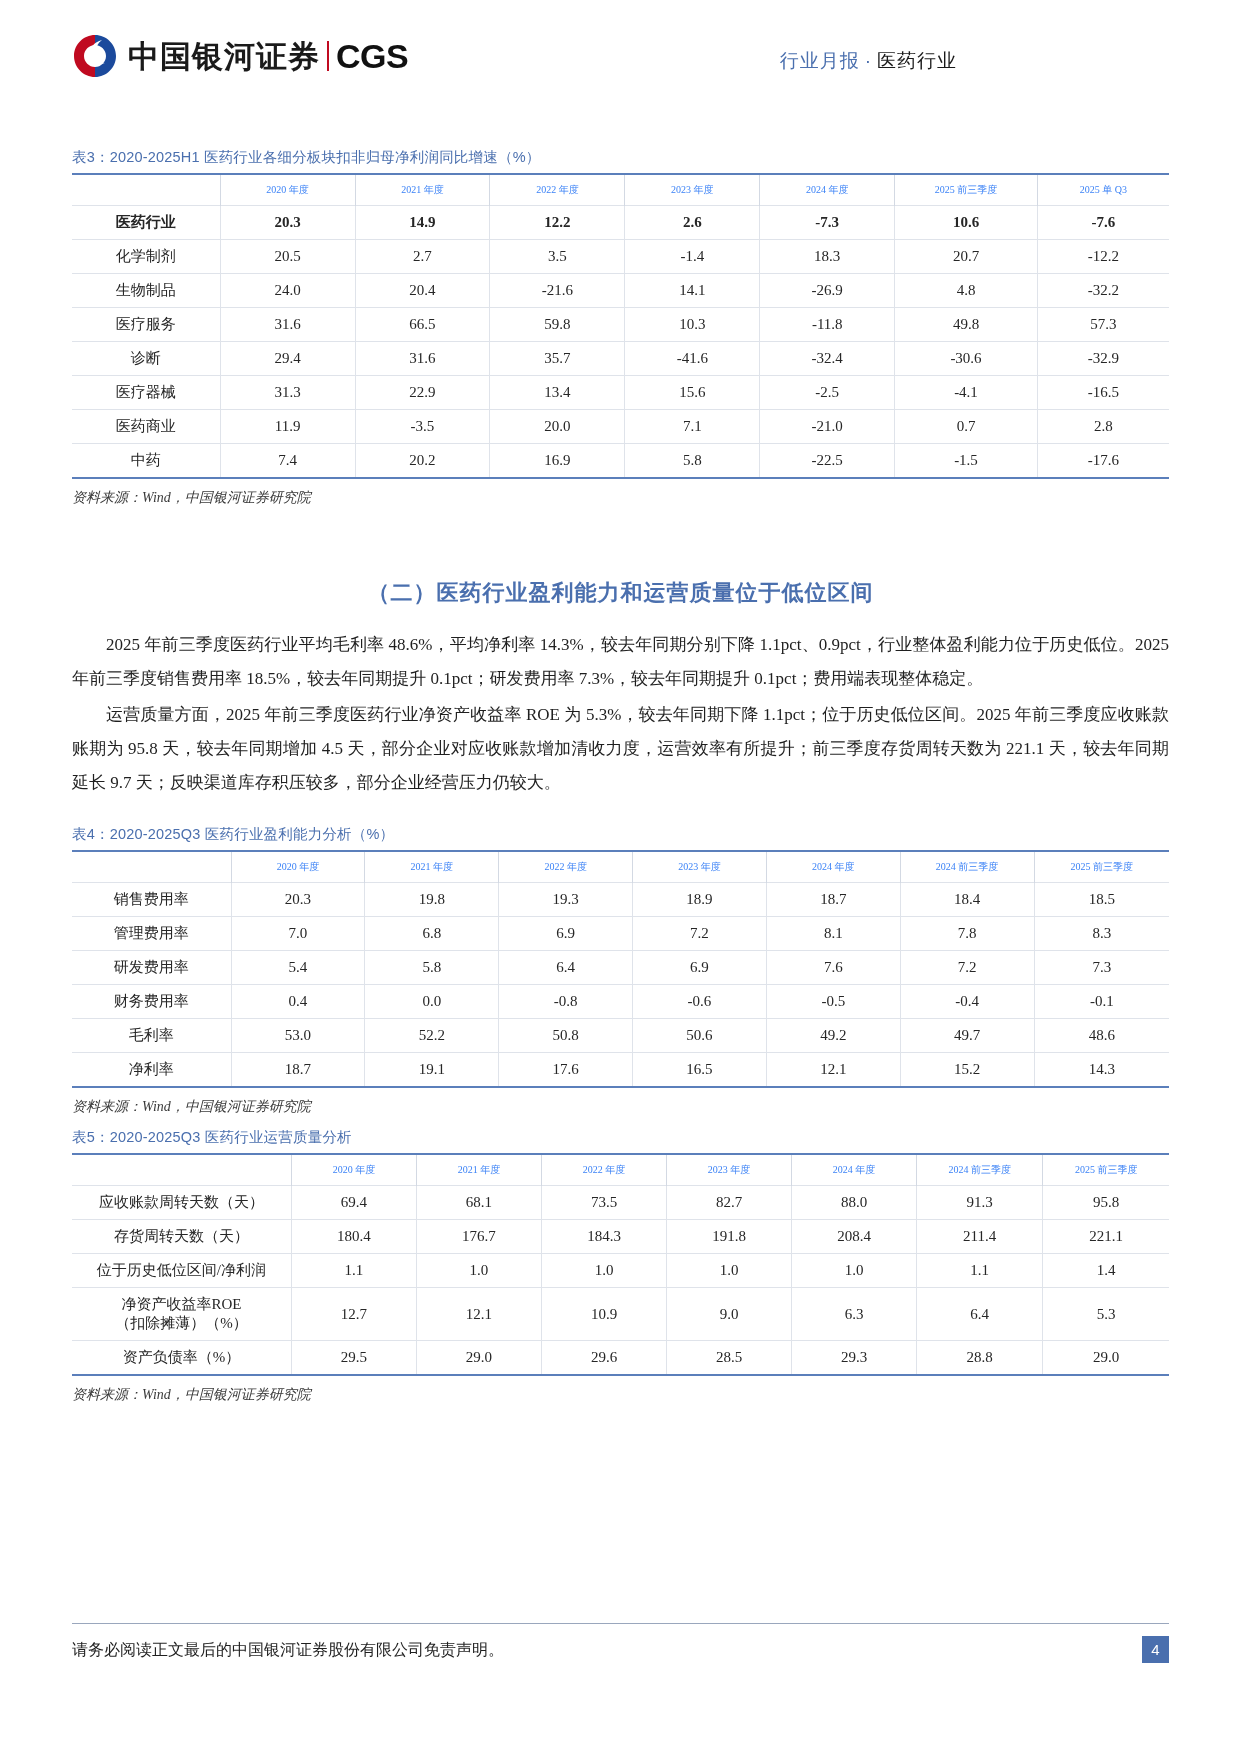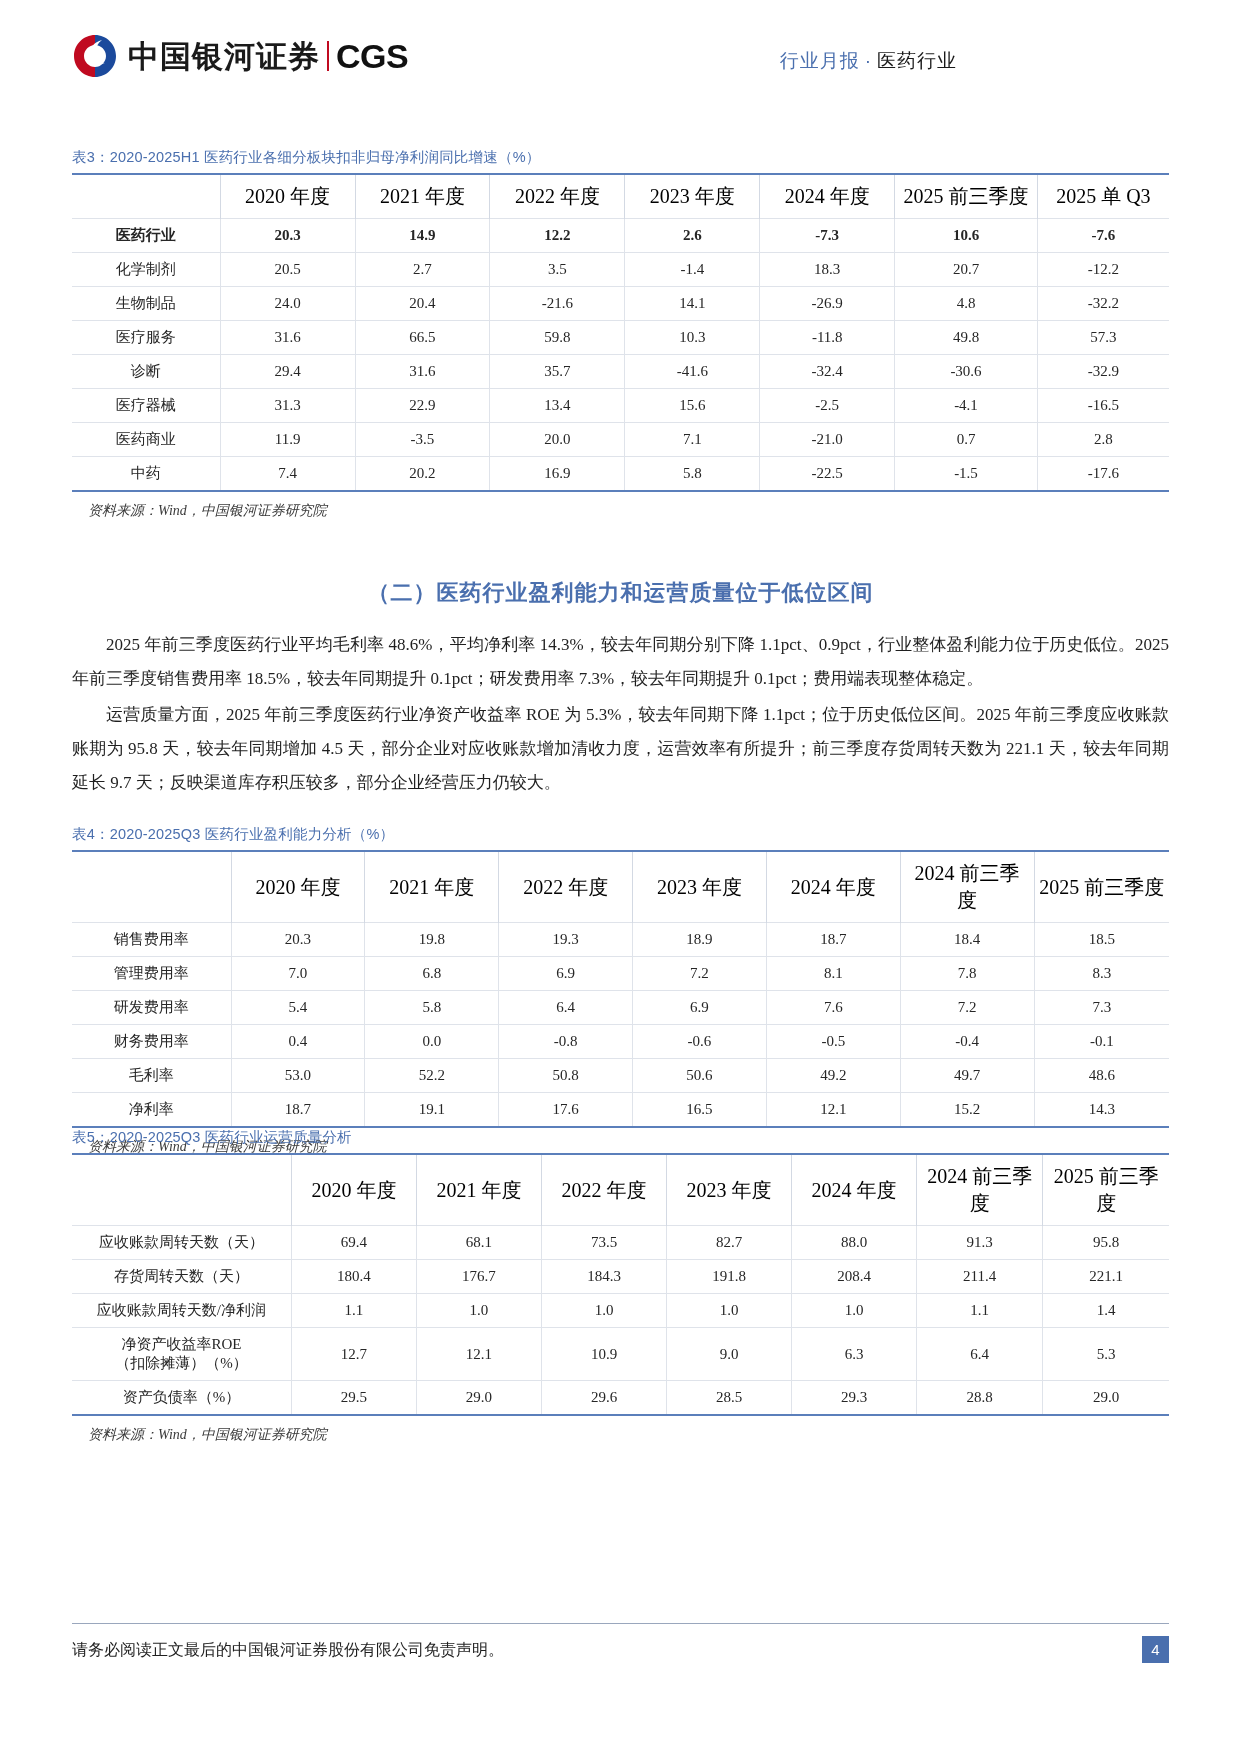--- a/index.html
+++ b/index.html
@@ -42,35 +42,35 @@
     font-family:"Liberation Sans","DejaVu Sans",sans-serif;
     font-size:14.5px; color:#4a6fae; margin:0 0 6px 0; letter-spacing:0.2px;
   }
   table.dt {
     border-collapse:collapse; width:100%;
     font-family:"Liberation Serif","DejaVu Serif",serif;
     font-size:15px;
     table-layout:fixed;
   }
   table.dt thead th {
-    color:#000000; font-weight:normal; font-size:20px;
+    color:#3b82f6; font-weight:normal; font-size:10px;
     padding:8px 4px; text-align:center; vertical-align:middle;
     border-left:1px solid #d3d9e3; border-right:1px solid #d3d9e3;
   }
   table.dt thead tr { border-top:2px solid #5b7fbb; border-bottom:1.5px solid #7c9bcd; }
   table.dt tbody td {
     padding:7px 4px; text-align:center; vertical-align:middle;
     border:1px solid #dfe3ea; color:#262626;
   }
   table.dt tbody tr:last-child td { border-bottom:none; }
   table.dt tbody tr.bold td { font-weight:bold; }
   .tbl-wrap { border-bottom:2.5px solid #5b7fbb; }
   .tbl-source {
     font-family:"Liberation Serif","DejaVu Serif",serif;
-    font-style:italic; font-size:14px; color:#3a3a3a; margin-top:10px;margin-left:16px;
+    font-style:italic; font-size:14px; color:#3a3a3a; margin-top:10px;
   }
 
   
   .sec-head {
     text-align:center;
     font-family:"Liberation Sans","DejaVu Sans",sans-serif;
     font-weight:bold; font-size:22px; color:#4a6fae; letter-spacing:1px;
   }
 
   
@@ -373,21 +373,21 @@
               <td style="border-left: none;">存货周转天数（天）</td>
               <td>180.4</td>
               <td>176.7</td>
               <td>184.3</td>
               <td>191.8</td>
               <td>208.4</td>
               <td>211.4</td>
               <td style="border-right: none;">221.1</td>
             </tr>
             <tr>
-              <td style="border-left: none;">应收账款周转天数/净利润</td>
+              <td style="border-left: none;">位于历史低位区间/净利润</td>
               <td>1.1</td>
               <td>1.0</td>
               <td>1.0</td>
               <td>1.0</td>
               <td>1.0</td>
               <td>1.1</td>
               <td style="border-right: none;">1.4</td>
             </tr>
             <tr>
               <td style="border-left: none;">净资产收益率ROE<br>（扣除摊薄）（%）</td>

